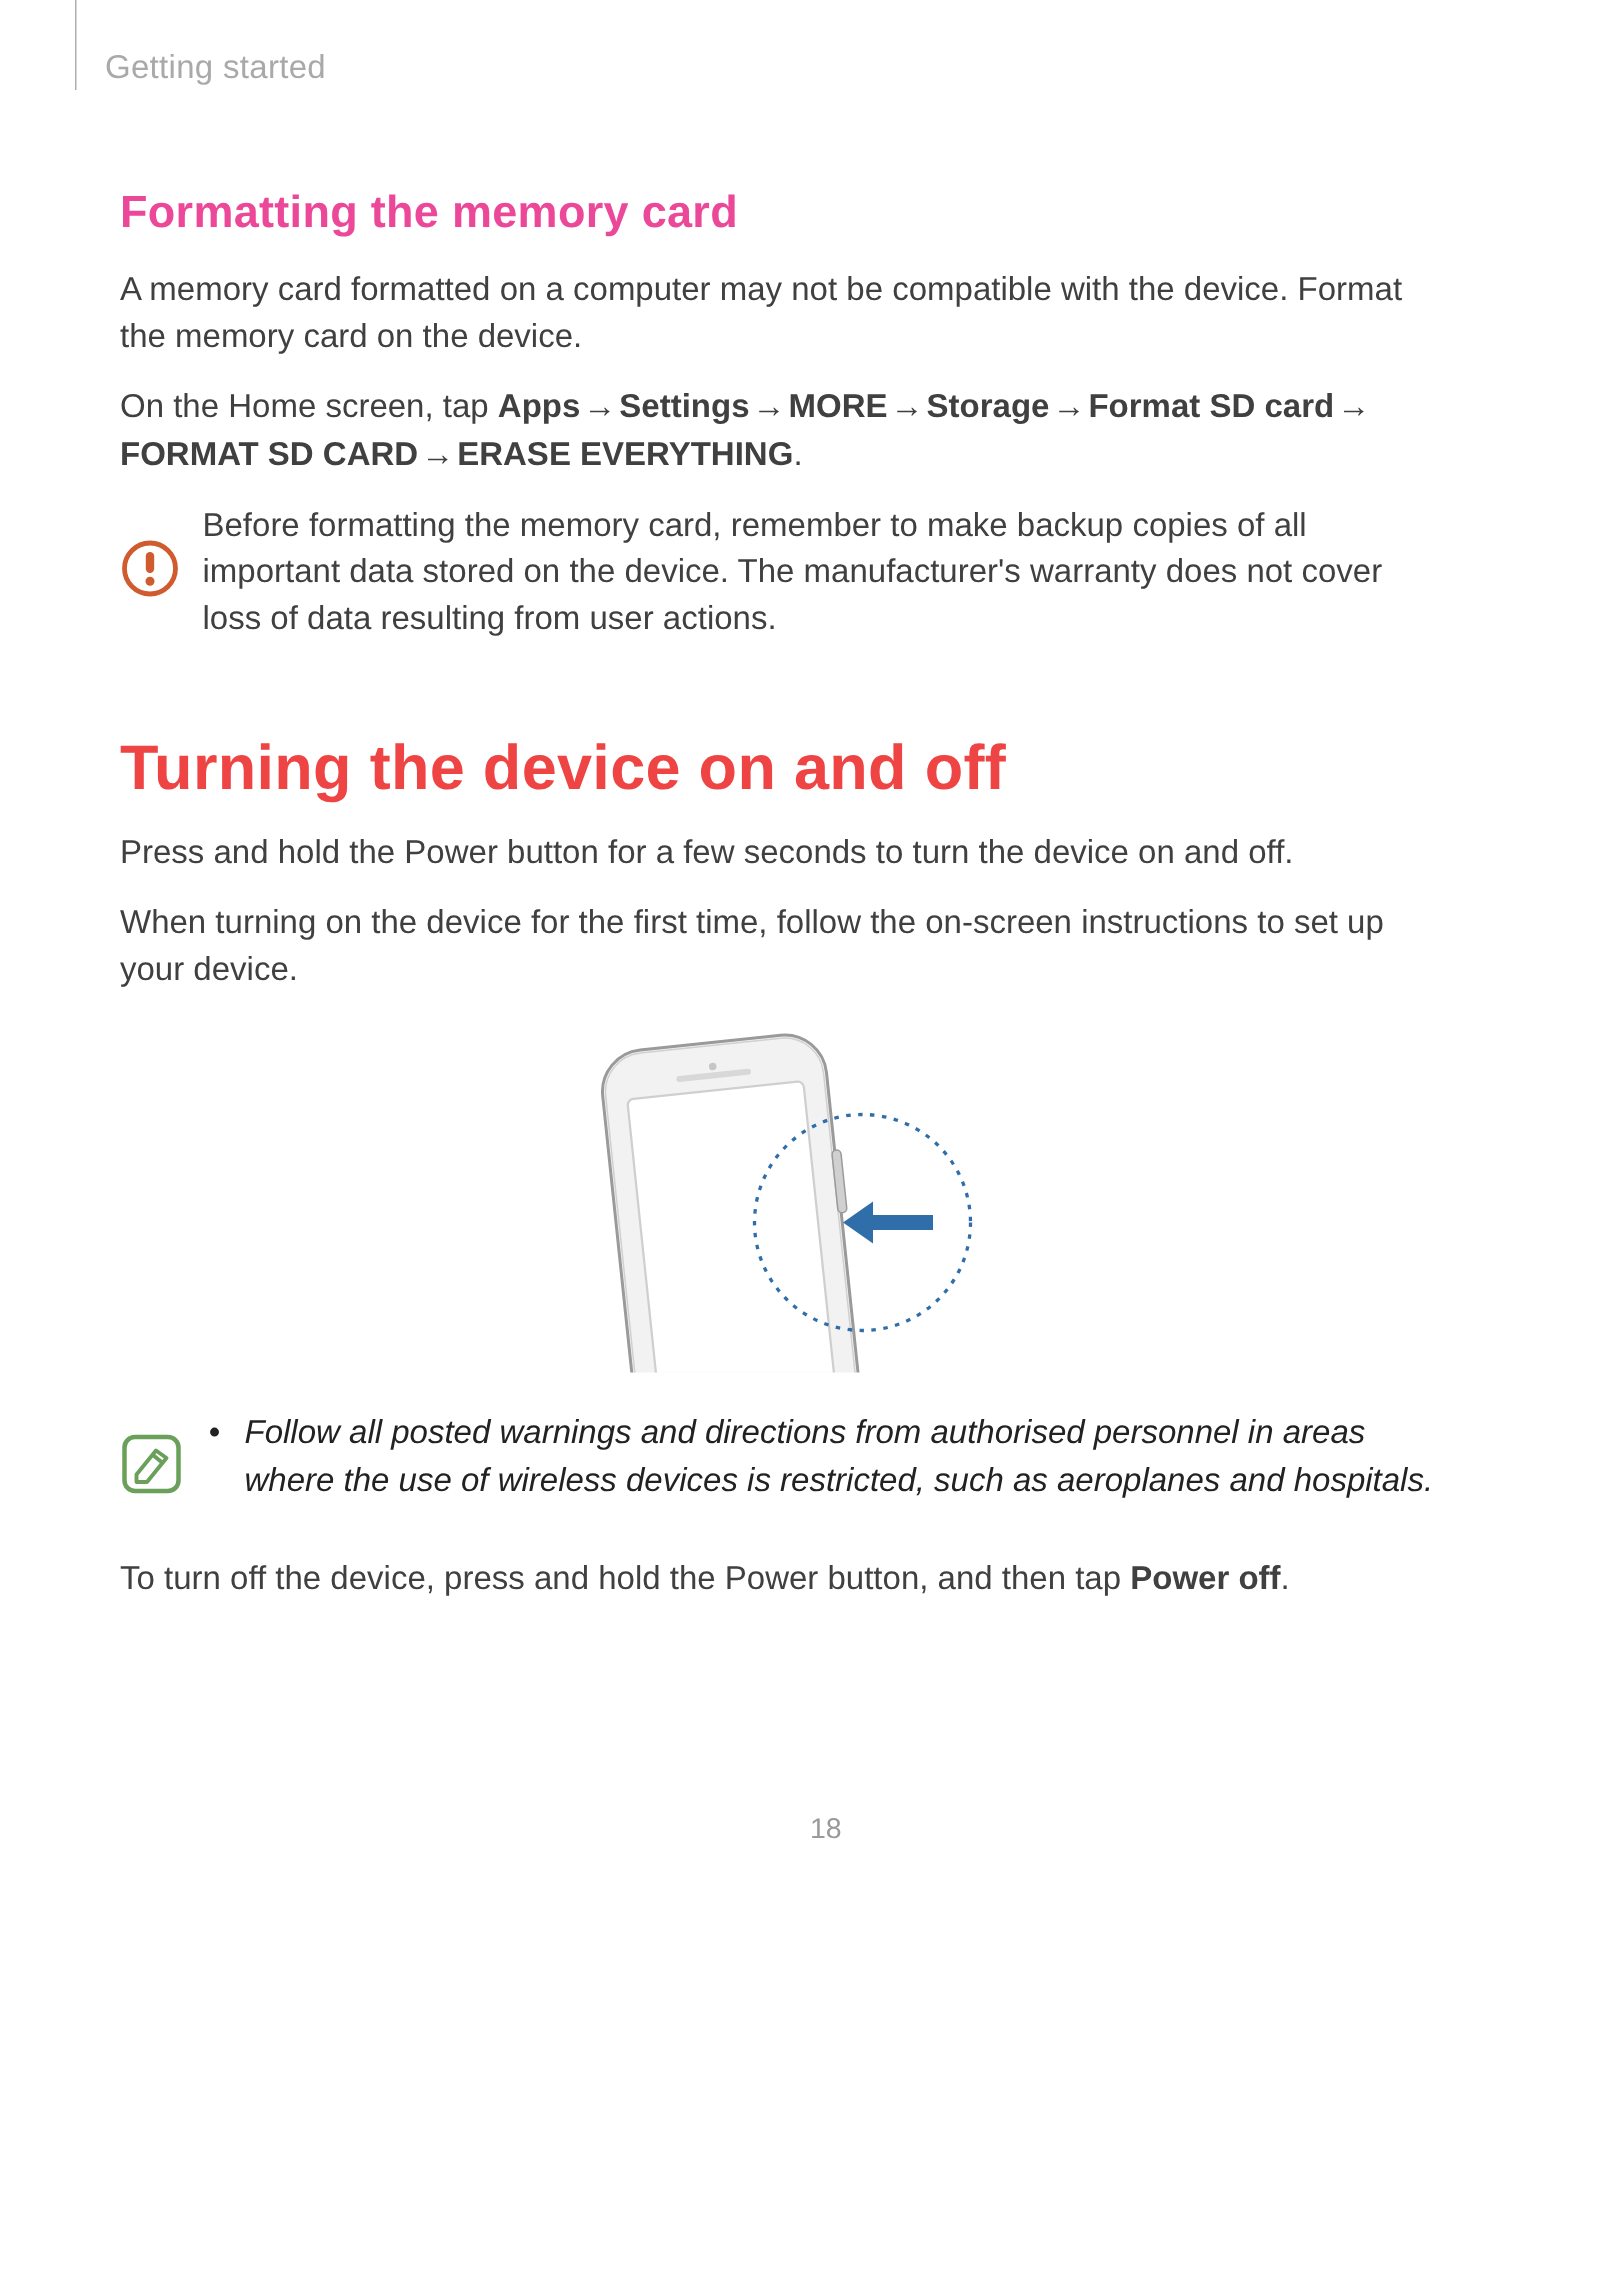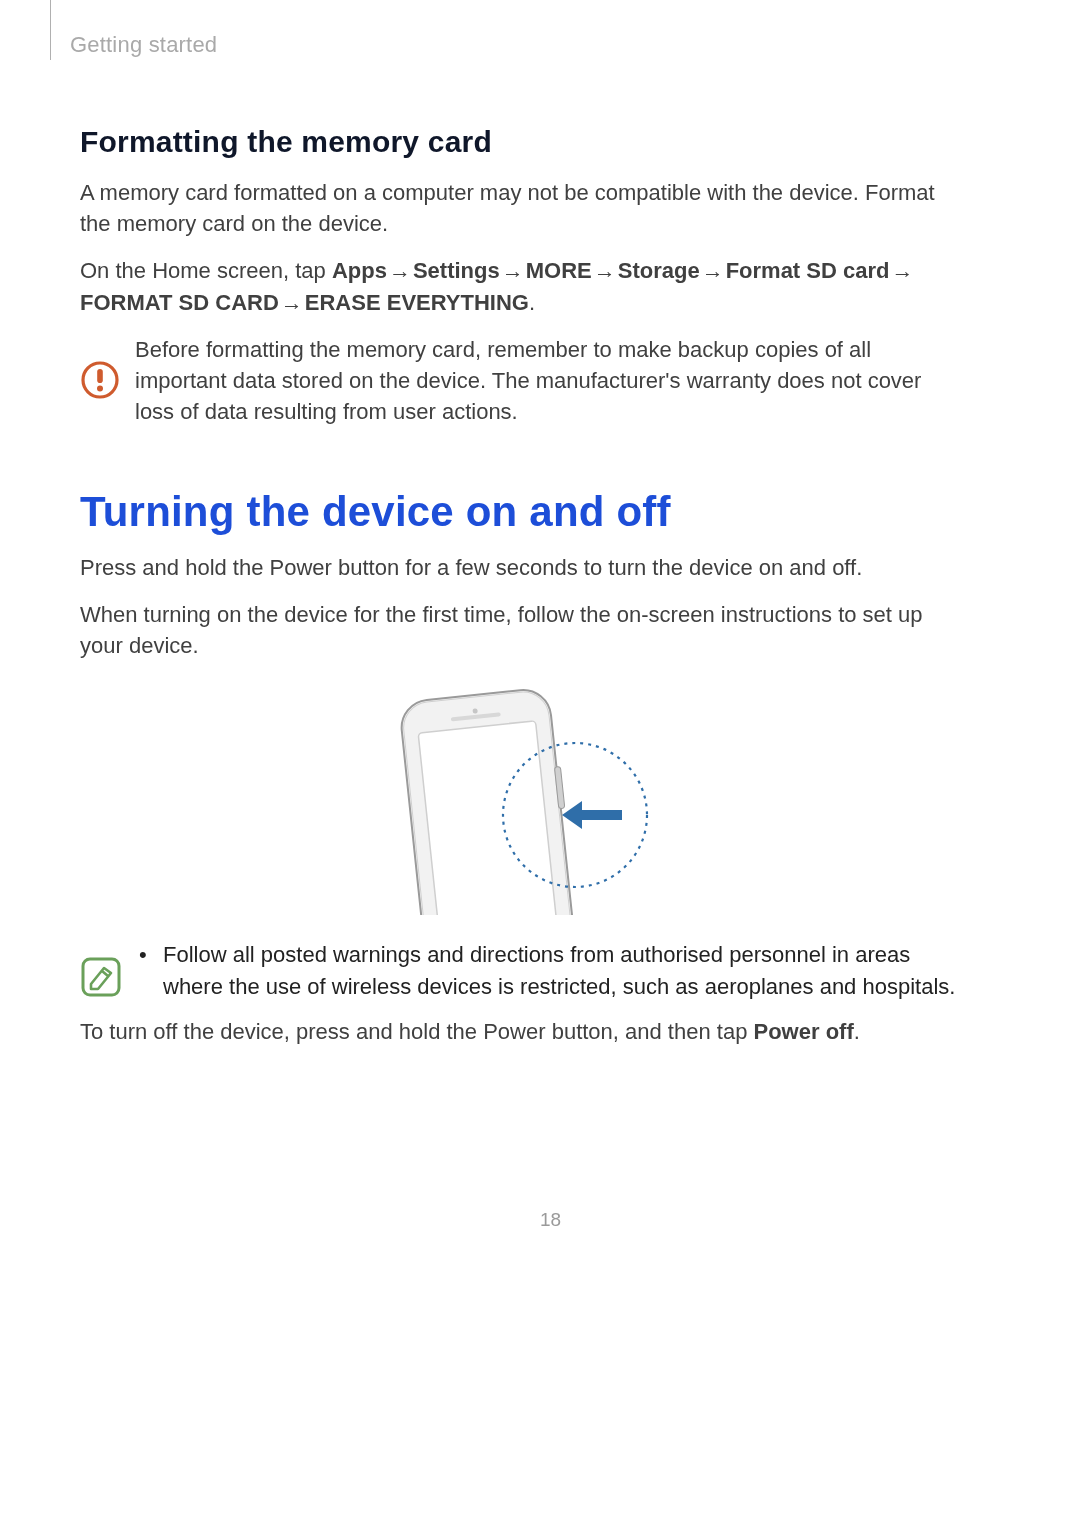--- a/index.html
+++ b/index.html
@@ -33,28 +33,28 @@
     position: absolute;
     left: -10px;
     top: 2px;
     font-size: 22px;
     color: #a9a9a9;
     letter-spacing: 0.2px;
   }
   h2.section-sub {
     font-size: 30px;
     font-weight: 700;
-    color: #0f172a;
+    color: #ec4899;
     margin: 0 0 18px 0;
     letter-spacing: 0.2px;
   }
   h1.section-main {
     font-size: 42px;
     font-weight: 700;
-    color: #1d4ed8;
+    color: #ef4444;
     margin: 60px 0 16px 0;
     letter-spacing: 0.2px;
   }
   p.body {
     font-size: 22px;
     line-height: 1.42;
     margin: 0 0 16px 0;
     color: #404040;
   }
   .b { font-weight: 700; }
@@ -81,20 +81,21 @@
     list-style: none;
     padding: 0;
     margin: 0;
   }
   ul.bullets > li {
     position: relative;
     padding-left: 28px;
     font-size: 22px;
     line-height: 1.42;
     margin-bottom: 14px;
+    font-style: italic;
   }
   ul.bullets > li::before {
     content: "•";
     position: absolute;
     left: 4px;
     top: 0;
     font-size: 22px;
     color: #222;
   }
 
@@ -182,18 +183,18 @@
         <path d="M22 15 L28 20" stroke="#6aa05a" stroke-width="2.6"></path>
       </svg>
     </div>
     <div class="note-text-col">
       <ul class="bullets">
         <li>Follow all posted warnings and directions from authorised personnel in areas where the use of wireless devices is restricted, such as aeroplanes and hospitals.</li>
       </ul>
     </div>
   </div>
 
-  <p class="body" style="margin-top:0;">
+  <p class="body" style="margin-top:20px;">
     <span>To turn off the device, press and hold the Power button, and then tap </span><span class="b">Power off</span><span>.</span>
   </p>
 
   <div class="page-number">18</div>
 </div>
 
 </body></html>

